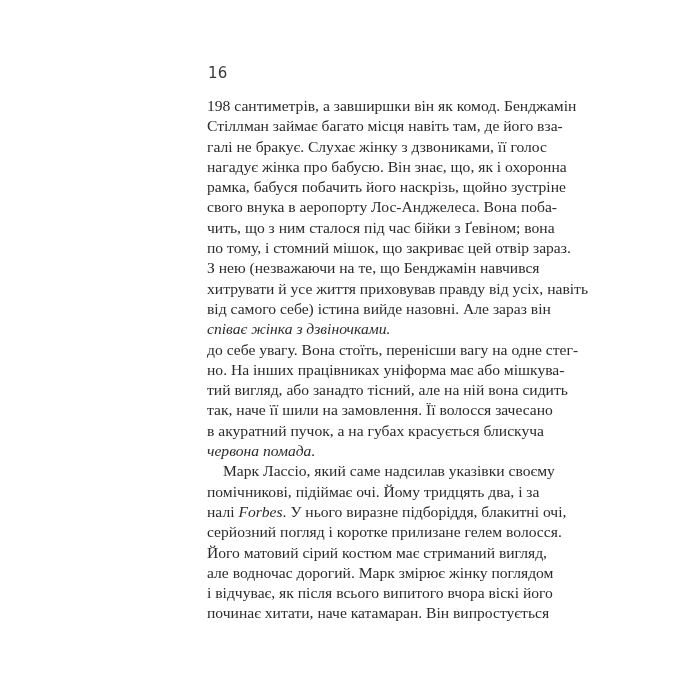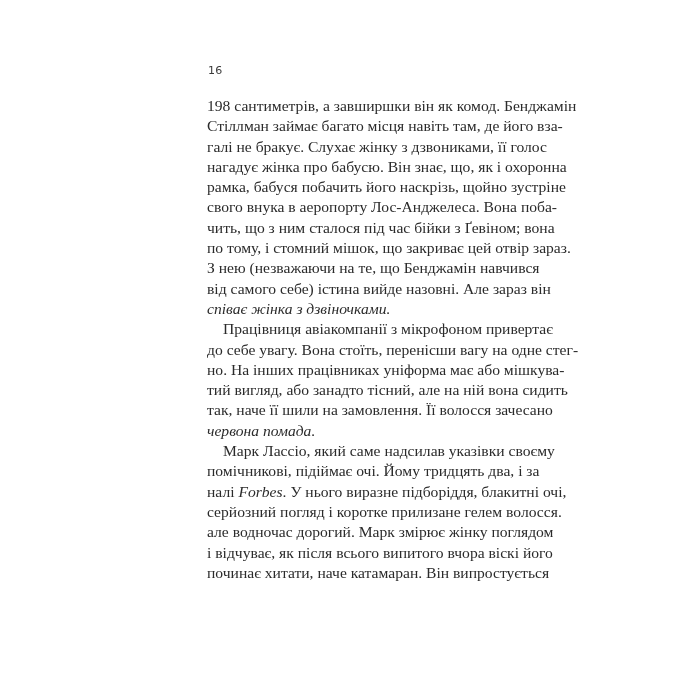--- a/index.html
+++ b/index.html
@@ -19,21 +19,21 @@
       top: 0;
       width: 700px;
       height: 700px;
       background: #ffffff;
     }
     .page-number {
       position: absolute;
       left: 208px;
       top: 64px;
       font-family: "DejaVu Sans", sans-serif;
-      font-size: 11px;
+      font-size: 15px;
       color: #3a3a3a;
       letter-spacing: 0.3px;
     }
     .text-block {
       position: absolute;
       left: 207px;
       top: 96px;
       width: 306px;
       font-family: "Liberation Serif", serif;
       font-size: 15.6px;
@@ -70,37 +70,39 @@
     <div>
       <span class="line">198 сантиметрів, а завширшки він як комод. Бенджамін</span>
       <span class="line">Стіллман займає багато місця навіть там, де його вза-</span>
       <span class="line">галі не бракує. Слухає жінку з дзвониками, її голос</span>
       <span class="line">нагадує жінка про бабусю. Він знає, що, як і охоронна</span>
       <span class="line">рамка, бабуся побачить його наскрізь, щойно зустріне</span>
       <span class="line">свого внука в аеропорту Лос-Анджелеса. Вона поба-</span>
       <span class="line">чить, що з ним сталося під час бійки з Ґевіном; вона</span>
       <span class="line">по тому, і стомний мішок, що закриває цей отвір зараз.</span>
       <span class="line">З нею (незважаючи на те, що Бенджамін навчився</span>
+      <span class="line">хитрувати й усе життя приховував правду від усіх, навіть</span>
       <span class="line">від самого себе) істина вийде назовні. Але зараз він</span>
       <span class="line last">співає жінка з дзвіночками.</span>
     </div>
 
     <div>
-      <span class="line indent">Працівниця авіакомпанії з мікрофоном привертає</span>
       <span class="line">до себе увагу. Вона стоїть, перенісши вагу на одне стег-</span>
       <span class="line">но. На інших працівниках уніформа має або мішкува-</span>
       <span class="line">тий вигляд, або занадто тісний, але на ній вона сидить</span>
       <span class="line">так, наче її шили на замовлення. Її волосся зачесано</span>
+      <span class="line">в акуратний пучок, а на губах красується блискуча</span>
       <span class="line last">червона помада.</span>
     </div>
 
     <div>
       <span class="line indent">Марк Лассіо, який саме надсилав указівки своєму</span>
       <span class="line">помічникові, підіймає очі. Йому тридцять два, і за</span>
       <span class="line"><span>налі </span><span class="it">Forbes</span><span>. У нього виразне підборіддя, блакитні очі,</span></span>
       <span class="line">серйозний погляд і коротке прилизане гелем волосся.</span>
+      <span class="line">Його матовий сірий костюм має стриманий вигляд,</span>
       <span class="line">але водночас дорогий. Марк змірює жінку поглядом</span>
       <span class="line">і відчуває, як після всього випитого вчора віскі його</span>
       <span class="line">починає хитати, наче катамаран. Він випростується</span>
 
     </div>
   </div>
 </div>
 
 </body></html>

